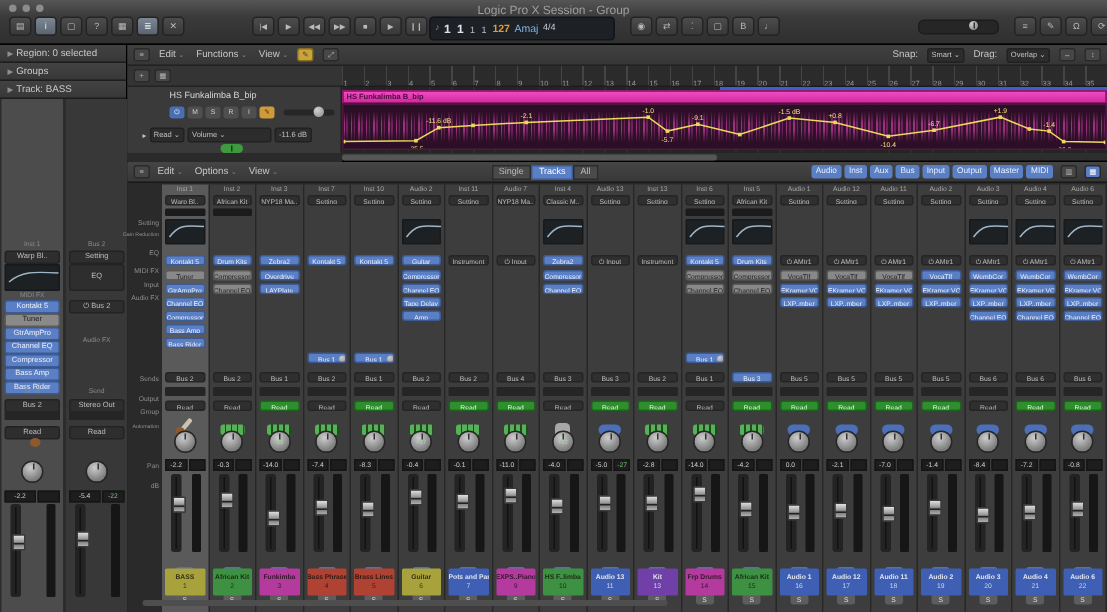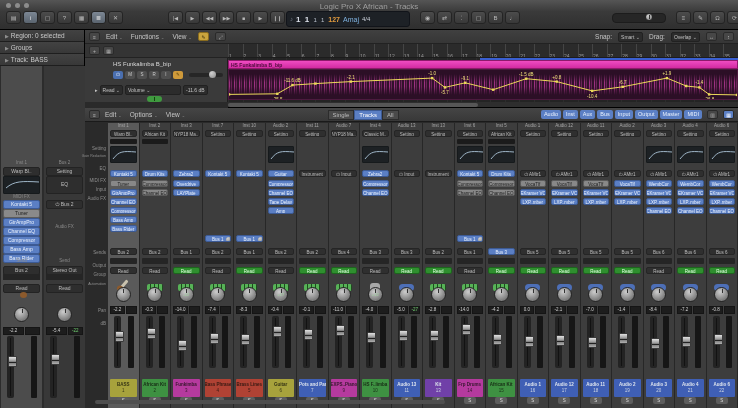--- a/index.html
+++ b/index.html
@@ -143,21 +143,21 @@
 </style>
 </head>
 <body>
 
 <div id="titlebar" class="abs">
   <div id="traffic" class="abs">
       <i></i>
       <i></i>
       <i></i>
     </div>
-  <div id="win-title" class="abs">Logic Pro X African - Tracks</div>
+  <div id="win-title" class="abs">Logic Pro X Session - Group</div>
   <div class="abs btn-grp" style="left:6px;top:11px">
       <span class="tbtn">▤</span>
       <span class="tbtn active">i</span>
       <span class="tbtn">▢</span>
       <span class="tbtn">?</span>
       <span class="tbtn">▦</span>
       <span class="tbtn active">≣</span>
       <span class="tbtn">✕</span>
     </div>
   <div class="abs btn-grp" style="left:168px;top:11px">

